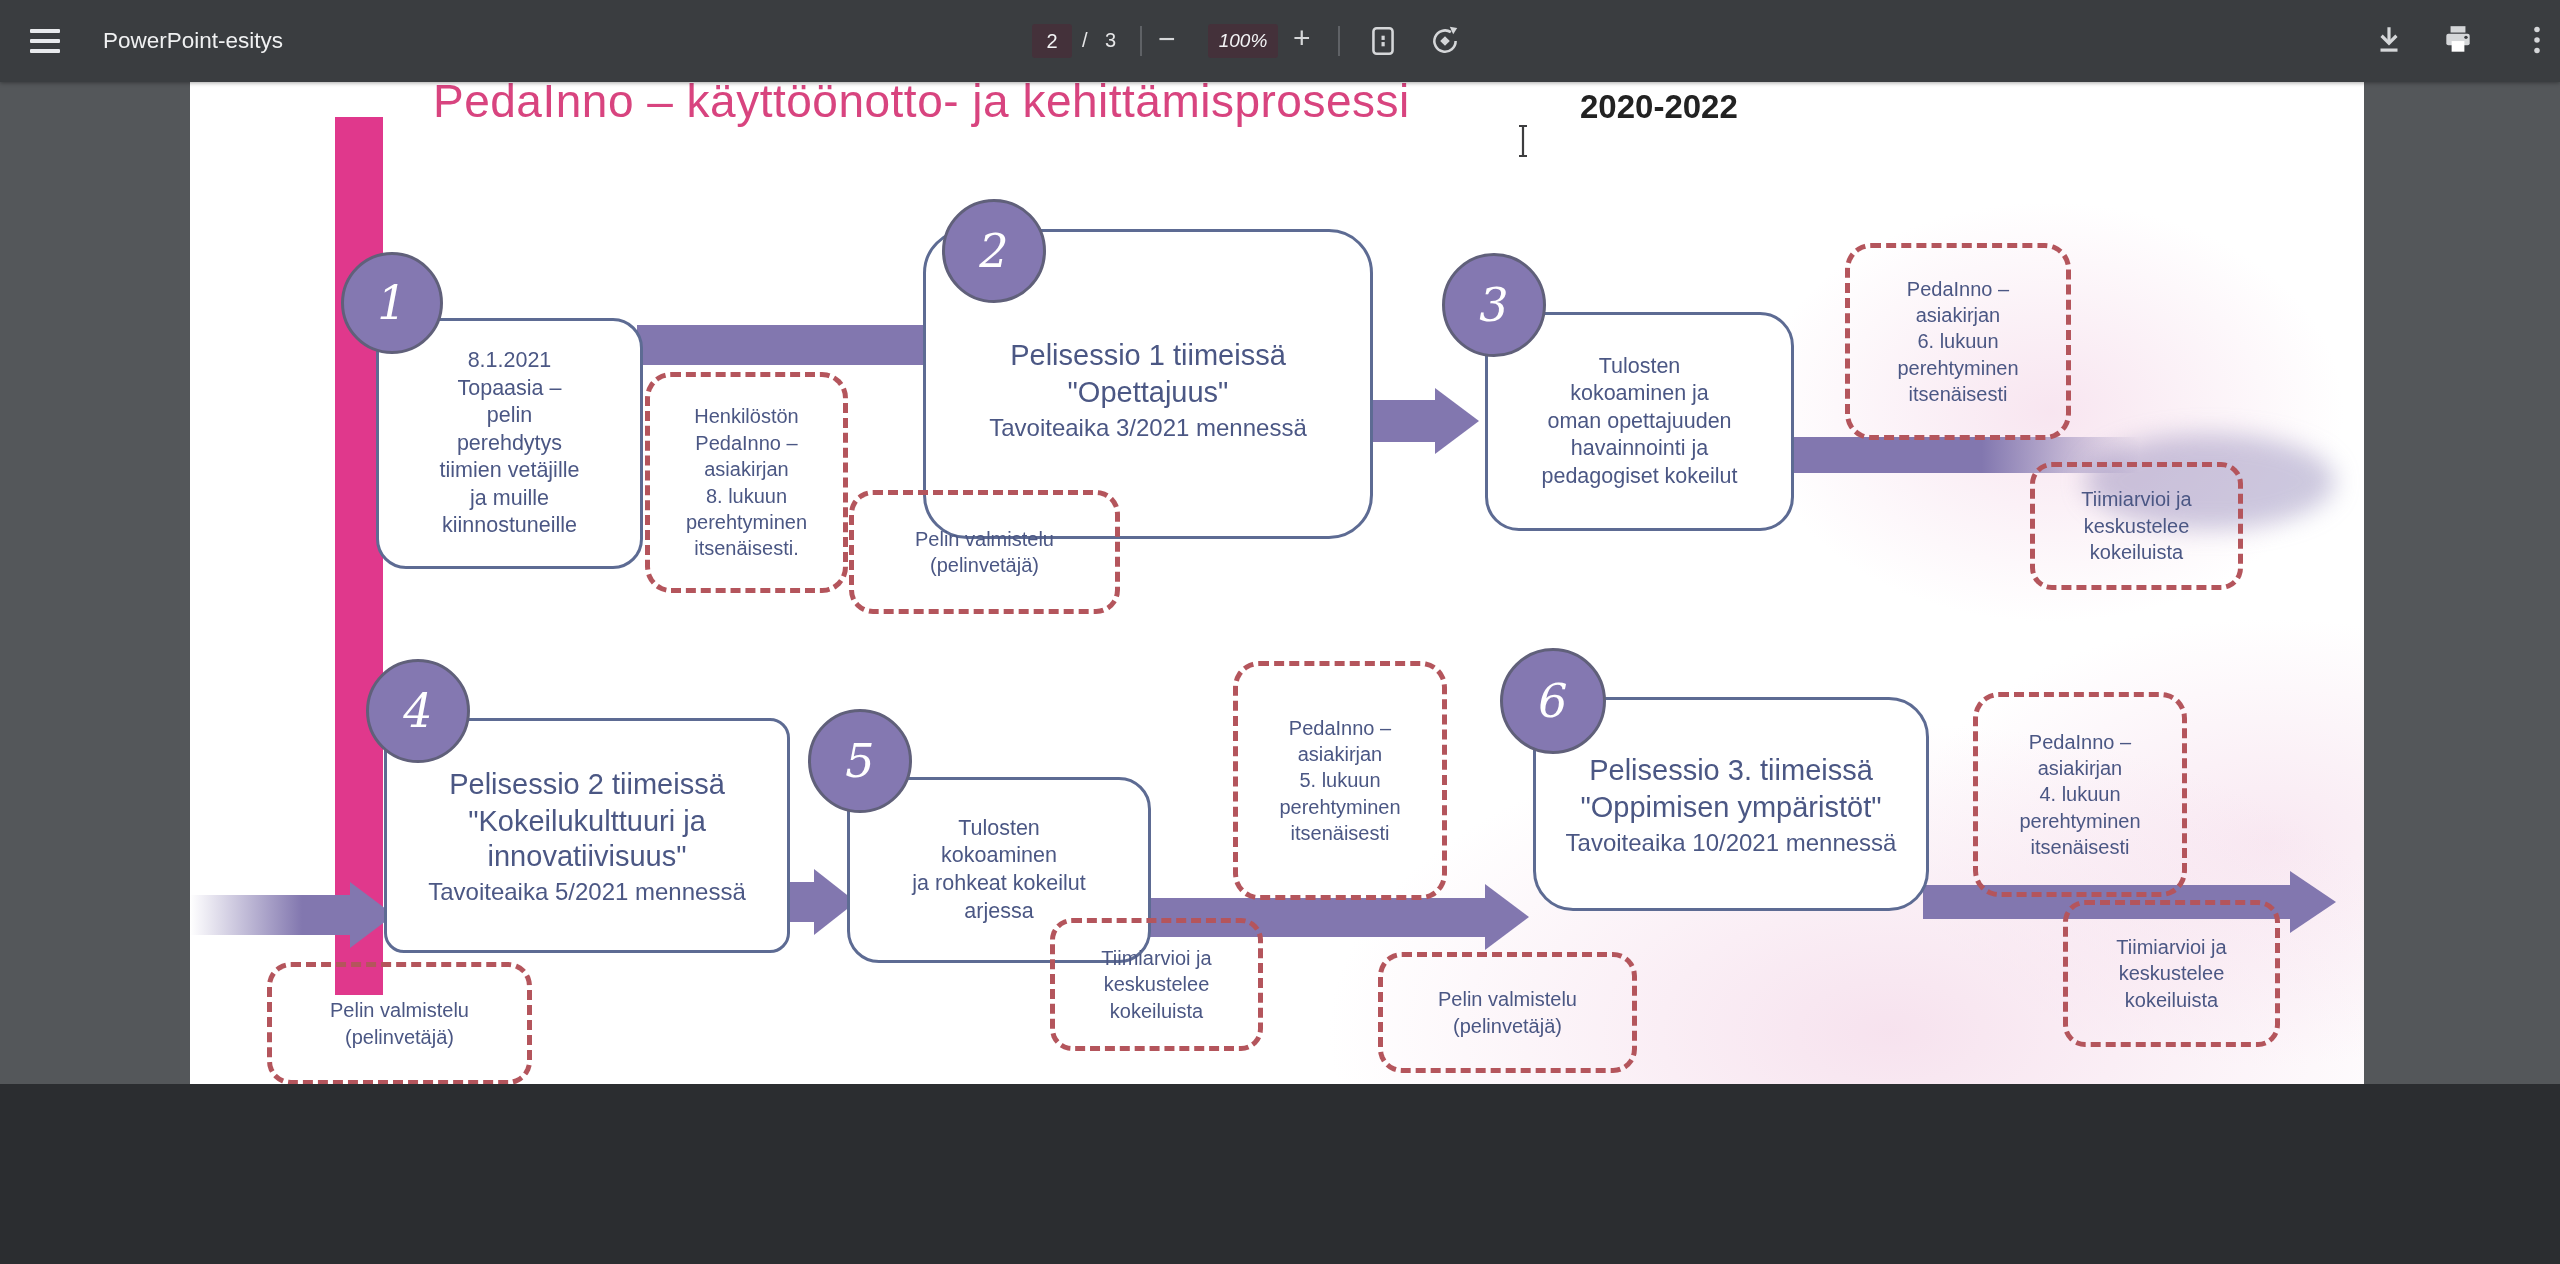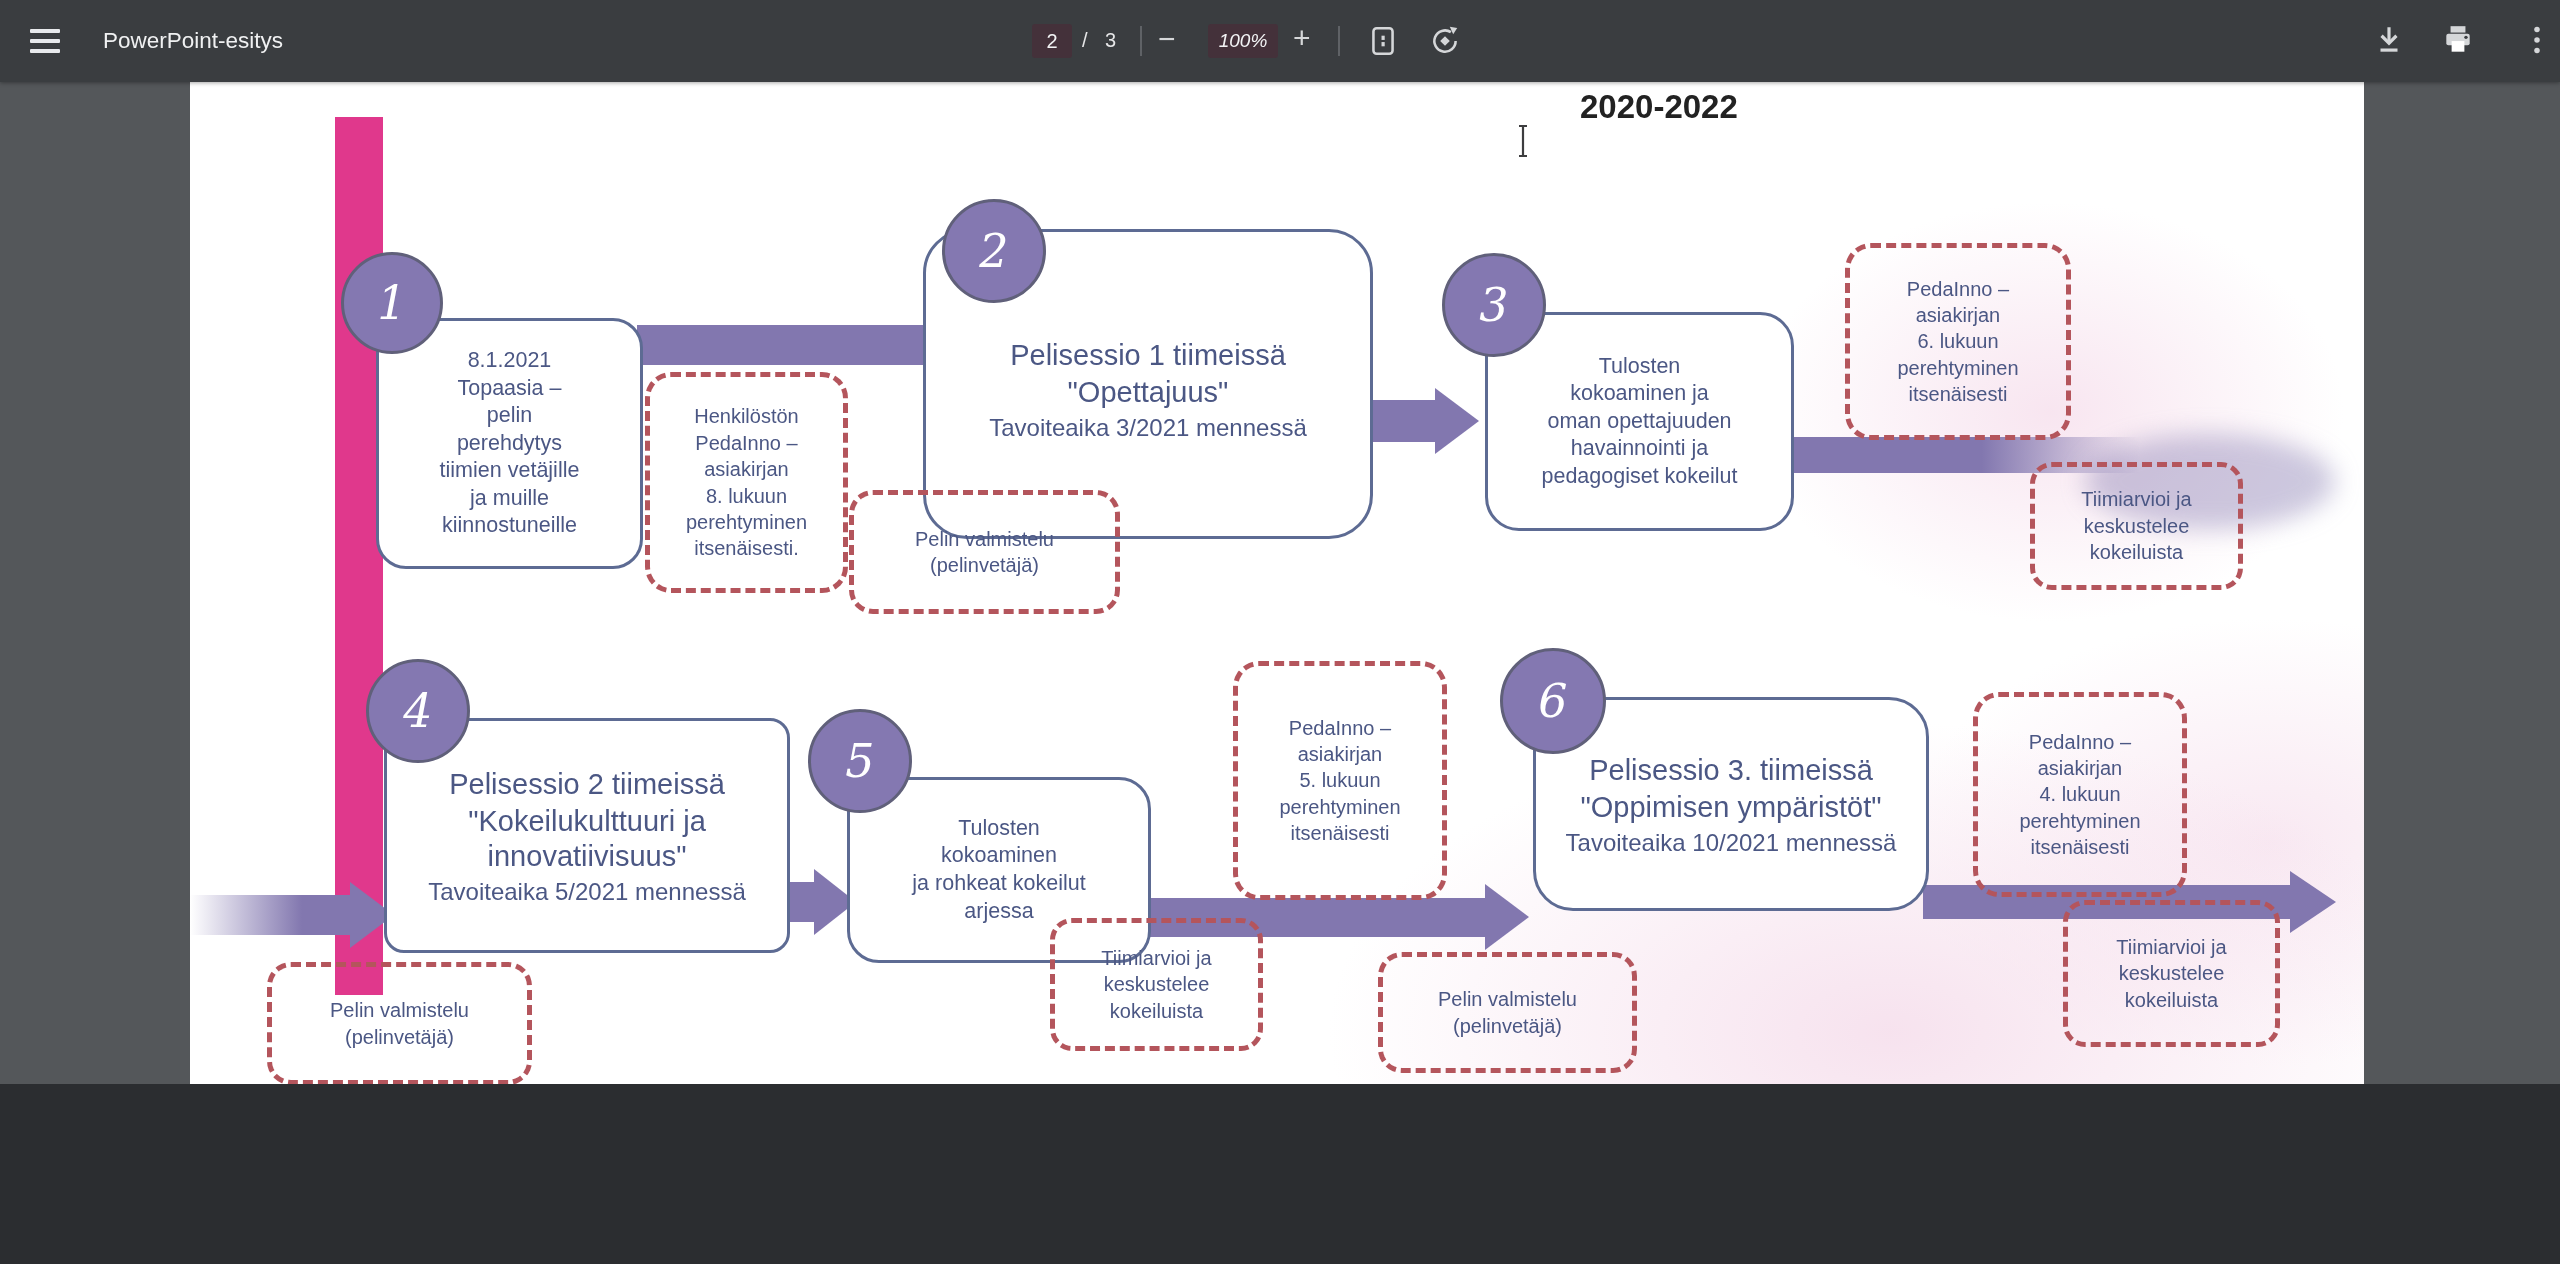--- a/index.html
+++ b/index.html
@@ -130,20 +130,21 @@
         <circle cx="16" cy="17" r="2.6" fill="#d5d7d9"></circle>
         <circle cx="16" cy="27" r="2.6" fill="#d5d7d9"></circle>
       </svg>
     </button>
   </div>
 
   <div class="slide">
 
     <div class="stripe"></div>
 
+    <div class="slide-title">PedaInno – käyttöönotto- ja kehittämisprosessi</div>
     <div class="slide-years">2020-2022</div>
 
     <div class="band" style="left:447px;top:243px;width:298px;height:40px"></div>
     <div class="head" style="left:745px;top:229px;border-width:34px 0 34px 44px"></div>
 
     <div class="band" style="left:1177px;top:318px;width:68px;height:42px"></div>
     <div class="head" style="left:1245px;top:306px;border-width:33px 0 33px 44px"></div>
 
     <div class="band fade-r" style="left:1598px;top:355px;width:352px;height:36px"></div>
     <div class="smudge"></div>

